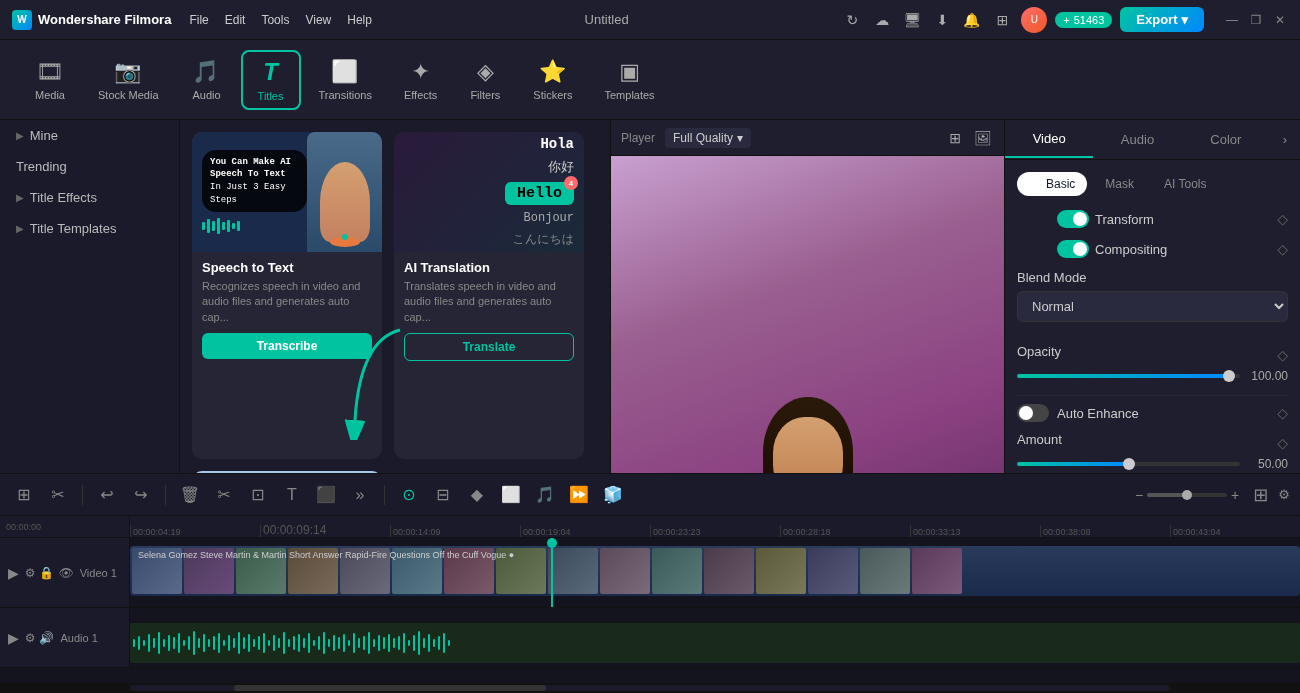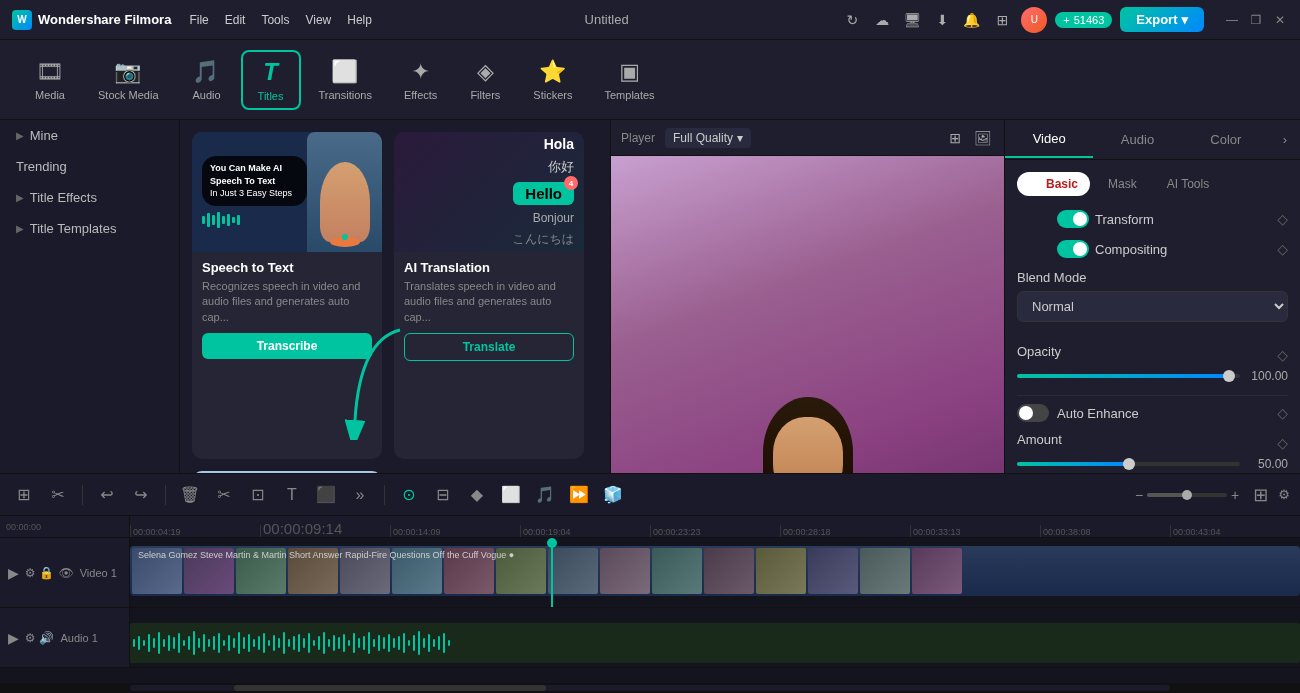--- a/index.html
+++ b/index.html
@@ -34,21 +34,21 @@
     .left-panel-inner { flex: 1; overflow: hidden; }
     .panel-item { padding: 8px 16px; cursor: pointer; font-size: 13px; color: #bbb; display: flex; align-items: center; gap: 6px; }
     .panel-item .arrow { font-size: 10px; color: #666; }
     .ai-captions-btn { margin: 8px; padding: 10px; background: transparent; border: 2px solid #00c4a0; color: #00c4a0; border-radius: 8px; text-align: center; font-size: 13px; font-weight: 600; cursor: pointer; }
 
     
     .content-area { flex: 1; display: flex; flex-direction: column; background: #1a1a2a; }
     .cards-grid { display: flex; flex-wrap: wrap; gap: 12px; padding: 12px; overflow-y: auto; flex: 1; }
 
     .card { width: 190px; border-radius: 10px; overflow: hidden; background: #252535; cursor: pointer; }
-    .card-img { width: 100%; height: 120px; background: #333; position: relative; overflow: hidden; display: flex; justify-content: center; }
+    .card-img { width: 100%; height: 120px; background: #333; position: relative; overflow: hidden; display: flex; justify-content: center; font-family: Liberation Mono, monospace; }
     .card-body { padding: 8px 10px; }
     .card-title { font-size: 13px; font-weight: 600; color: #fff; margin-bottom: 4px; }
     .card-desc { font-size: 11px; color: #888; line-height: 1.4; margin-bottom: 8px; }
     .card-btn { width: 100%; padding: 6px; border-radius: 6px; font-size: 12px; font-weight: 600; cursor: pointer; border: none; }
     .card-btn.primary { background: #00c4a0; color: white; }
     .card-btn.secondary { background: transparent; border: 1px solid #00c4a0; color: #00c4a0; }
 
     
     .speech-card-bg { background: #1a2a4a; width: 100%; height: 100%; display: flex; flex-direction: column; align-items: flex-start; justify-content: center; padding: 10px; position: relative; }
 
@@ -69,21 +69,21 @@
     .ctrl-btn { font-size: 16px; color: #aaa; cursor: pointer; display: flex; align-items: center; }
 
     
     .right-panel { width: 295px; background: #1e1e2e; display: flex; flex-direction: column; }
     .right-panel-tabs { display: flex; border-bottom: 1px solid #111; height: 40px; align-items: center; }
     .rpanel-tab { flex: 1; text-align: center; font-size: 13px; color: #888; cursor: pointer; padding: 10px 0; }
     .rpanel-tab.active { color: #fff; border-bottom: 2px solid #00c4a0; }
     .right-panel-content { flex: 1; overflow-y: auto; padding: 12px; }
     .sub-tabs { display: flex; gap: 6px; margin-bottom: 14px; }
     .sub-tab { padding: 5px 12px; border-radius: 16px; font-size: 12px; cursor: pointer; color: #888; }
-    .sub-tab.active { background: #fff; color: #b91c1c; font-weight: 700; padding-left: 29px; }
+    .sub-tab.active { background: #fff; color: #0f172a; font-weight: 400; padding-left: 29px; }
     .prop-row { display: flex; align-items: center; justify-content: space-between; margin-bottom: 12px; }
     .prop-label { font-size: 13px; color: #ccc; display: flex; align-items: center; gap: 6px; padding-left: 40px; }
     .toggle { width: 32px; height: 18px; background: #00c4a0; border-radius: 9px; position: relative; cursor: pointer; }
     .toggle.off { background: #444; }
     .toggle-thumb { width: 14px; height: 14px; background: white; border-radius: 50%; position: absolute; top: 2px; transition: left 0.2s; }
     .toggle.on .toggle-thumb { left: 16px; }
     .toggle.off .toggle-thumb { left: 2px; }
     .diamond-icon { color: #666; font-size: 14px; }
     .section-title { font-size: 13px; color: #ccc; margin-bottom: 6px; }
     .blend-select { width: 100%; background: #2a2a3e; border: 1px solid #333; color: #ccc; font-size: 13px; padding: 6px 10px; border-radius: 6px; margin-bottom: 12px; }
@@ -510,21 +510,21 @@
     <div style="margin-left:4px; color:#888; cursor:pointer;">⚙</div>
   </div>
 
   <div style="display:flex; background:#1a1a2a; height:22px; border-bottom:1px solid #111;">
     <div style="width:130px; flex-shrink:0; background:#1a1a2a; border-right:1px solid #111; display:flex; align-items:center; padding:0 6px;">
       <span style="font-size:9px; color:#555;">00:00:00</span>
     </div>
     <div style="flex:1; display:flex; align-items:flex-end; overflow:hidden; position:relative;">
       <div style="display:flex; width:100%;">
         <div style="flex:1; font-size:9px; color:#555; border-left:1px solid #333; height:12px; display:flex; align-items:flex-end; padding-left:2px; white-space:nowrap;">00:00:04:19</div>
-        <div style="flex:1; font-size:15px; color:#555; border-left:1px solid #333; height:12px; display:flex; align-items:flex-end; padding-left:2px; white-space:nowrap;">00:00:09:14</div>
+        <div style="flex:1; font-size:12px; color:#555; border-left:1px solid #333; height:12px; display:flex; align-items:flex-end; padding-left:2px; white-space:nowrap;">00:00:09:14</div>
         <div style="flex:1; font-size:9px; color:#555; border-left:1px solid #333; height:12px; display:flex; align-items:flex-end; padding-left:2px; white-space:nowrap;">00:00:14:09</div>
         <div style="flex:1; font-size:9px; color:#555; border-left:1px solid #333; height:12px; display:flex; align-items:flex-end; padding-left:2px; white-space:nowrap;">00:00:19:04</div>
         <div style="flex:1; font-size:9px; color:#555; border-left:1px solid #333; height:12px; display:flex; align-items:flex-end; padding-left:2px; white-space:nowrap;">00:00:23:23</div>
         <div style="flex:1; font-size:9px; color:#555; border-left:1px solid #333; height:12px; display:flex; align-items:flex-end; padding-left:2px; white-space:nowrap;">00:00:28:18</div>
         <div style="flex:1; font-size:9px; color:#555; border-left:1px solid #333; height:12px; display:flex; align-items:flex-end; padding-left:2px; white-space:nowrap;">00:00:33:13</div>
         <div style="flex:1; font-size:9px; color:#555; border-left:1px solid #333; height:12px; display:flex; align-items:flex-end; padding-left:2px; white-space:nowrap;">00:00:38:08</div>
         <div style="flex:1; font-size:9px; color:#555; border-left:1px solid #333; height:12px; display:flex; align-items:flex-end; padding-left:2px; white-space:nowrap;">00:00:43:04</div>
       </div>
     </div>
   </div>

